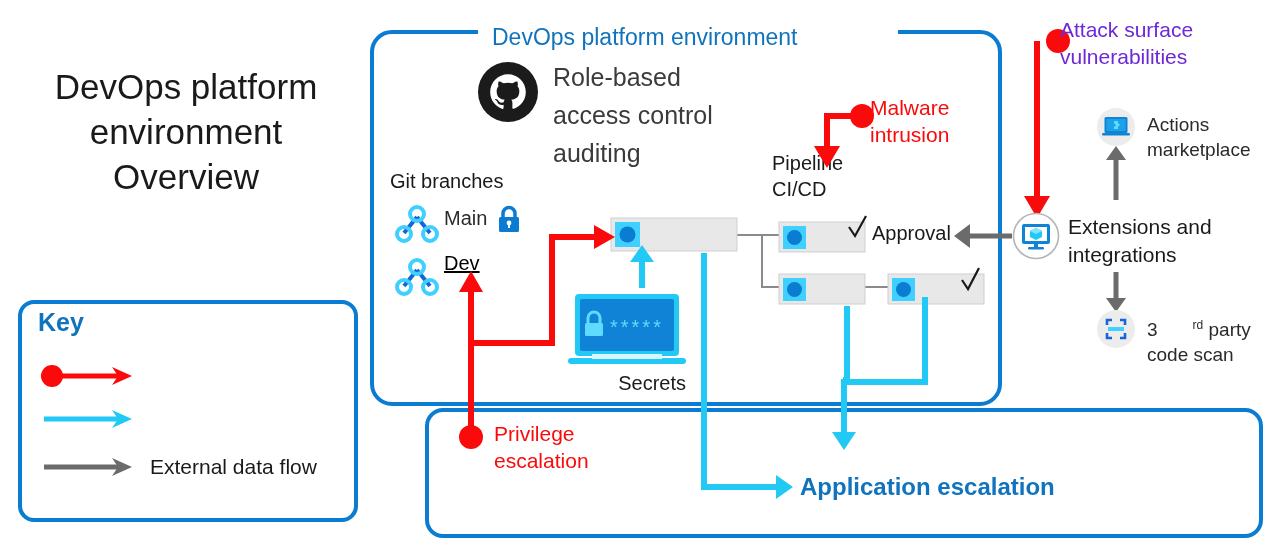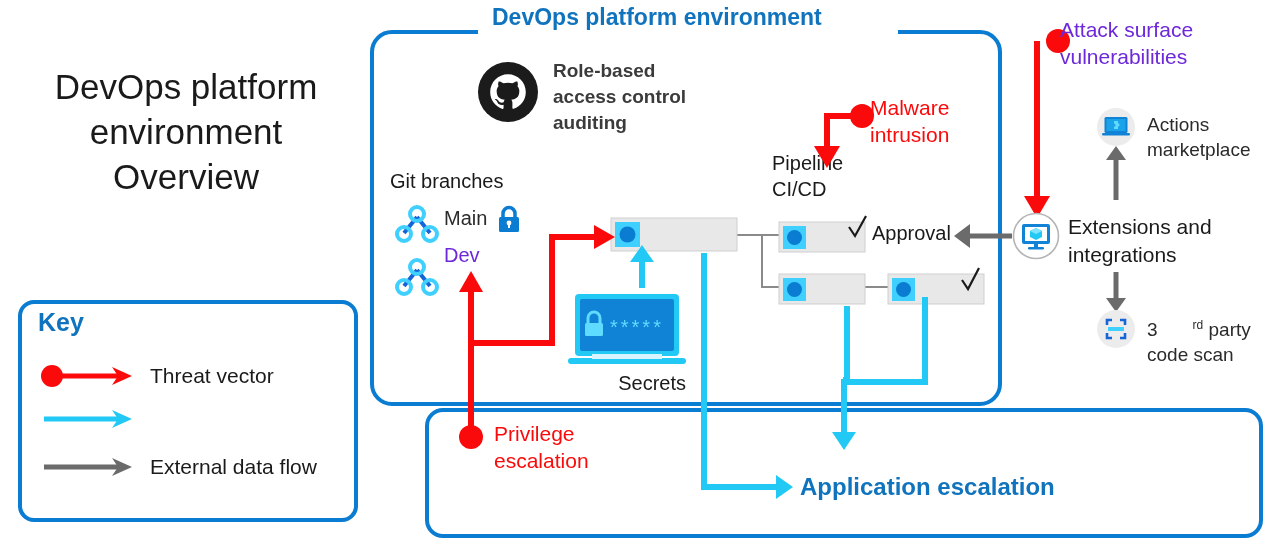--- a/index.html
+++ b/index.html
@@ -19,38 +19,38 @@
   .key-row{display:flex;align-items:center;}
   .key-label{font-size:21px;color:#1a1a1a;margin-left:14px;white-space:nowrap;}
   #key-r1{left:40px;top:364px;}
   #key-r2{left:40px;top:407px;}
   #key-r3{left:40px;top:455px;}
 
   
   #devops-box{left:370px;top:30px;width:632px;height:376px;
     border:4px solid #0a7cd1;border-radius:22px;box-sizing:border-box;background:#fff;}
   #devops-mask{left:478px;top:16px;width:420px;height:30px;background:#fff;}
-  #devops-title{left:492px;top:4px;font-size:23px;font-weight:bold;color:#1073bd;white-space:nowrap;}
+  #devops-title{left:492px;top:24px;font-size:23px;font-weight:normal;color:#1073bd;white-space:nowrap;}
 
   
   #appenv-box{left:425px;top:408px;width:838px;height:130px;
     border:4px solid #0a7cd1;border-radius:18px;box-sizing:border-box;background:transparent;}
   #appenv-title{left:800px;top:473px;font-size:24px;font-weight:bold;color:#1073bd;white-space:nowrap;}
 
   
   #github-icon{left:478px;top:62px;width:60px;height:60px;}
-  #rbac-label{left:553px;top:58px;font-size:19px;font-weight:bold;line-height:26px;color:#3b3b3b;}
+  #rbac-label{left:553px;top:58px;font-size:25px;font-weight:normal;line-height:38px;color:#3b3b3b;}
 
   
   #git-branches-label{left:390px;top:170px;font-size:20px;color:#1a1a1a;}
   #branch-main-icon{left:396px;top:205px;width:42px;height:38px;}
   #branch-main-label{left:444px;top:207px;font-size:20px;color:#2b2b2b;}
   #lock-icon{left:496px;top:205px;width:26px;height:28px;}
   #branch-dev-icon{left:396px;top:258px;width:42px;height:38px;}
-  #branch-dev-label{left:444px;top:244px;font-size:20px;color:#6d28d9;}
+  #branch-dev-label{left:444px;top:252px;font-size:20px;color:#000000;text-decoration:underline;}
 
   
   #secrets-laptop{left:568px;top:292px;width:118px;height:78px;}
   #secrets-label{left:568px;top:372px;width:118px;text-align:right;font-size:20px;color:#1a1a1a;}
 
   
   #pipeline-label{left:772px;top:150px;font-size:20px;line-height:26px;color:#1a1a1a;}
   #approval-label{left:872px;top:222px;font-size:20px;color:#1a1a1a;}
 
   
@@ -80,21 +80,20 @@
 
 <div class="abs" id="key-box"></div>
 <div class="abs" id="key-title">Key</div>
 
 <div class="abs key-row" id="key-r1">
   <svg width="96" height="24">
     <circle cx="12" cy="12" r="11" fill="#fa0a0a"></circle>
     <line x1="12" y1="12" x2="78" y2="12" stroke="#fa0a0a" stroke-width="5"></line>
     <path d="M72 3 L92 12 L72 21 L78 12 Z" fill="#fa0a0a"></path>
   </svg>
-  <span class="key-label">Threat vector</span>
 </div>
 
 <div class="abs key-row" id="key-r2">
   <svg width="96" height="24">
     <line x1="4" y1="12" x2="78" y2="12" stroke="#22c9f5" stroke-width="5"></line>
     <path d="M72 3 L92 12 L72 21 L78 12 Z" fill="#22c9f5"></path>
   </svg>
 </div>
 
 <div class="abs key-row" id="key-r3">

